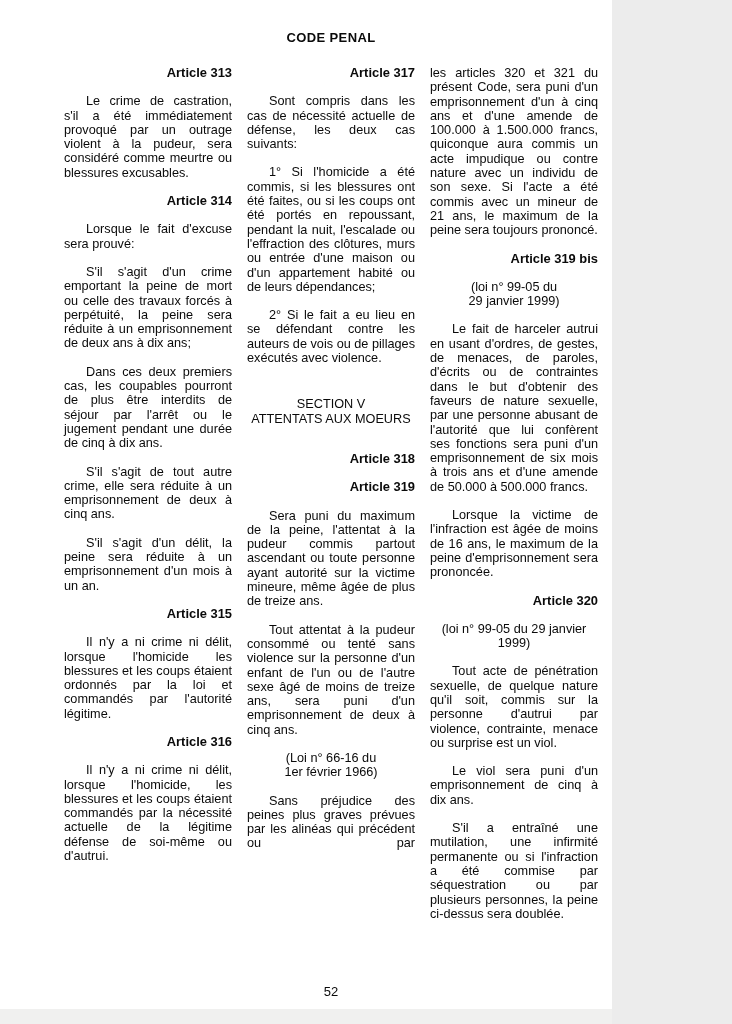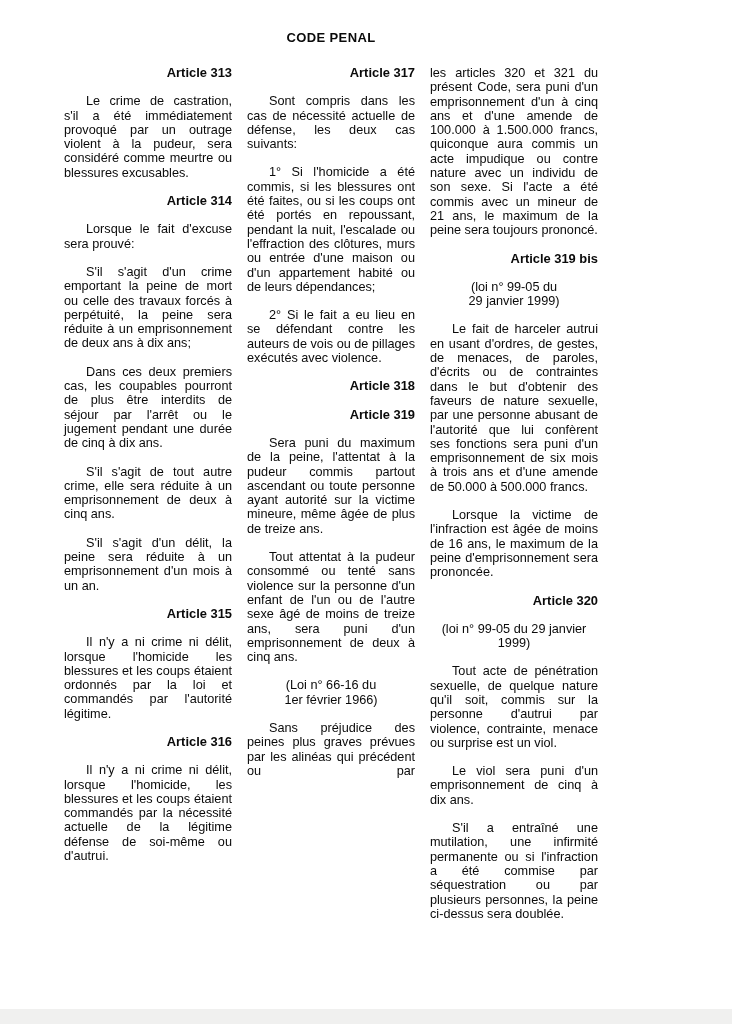--- a/index.html
+++ b/index.html
@@ -3,21 +3,21 @@
 <meta charset="utf-8">
 <title>Code Penal — Sénégal</title>
 <style>
   html, body {
     margin: 0;
     padding: 0;
     background: #ececec;
     font-family: "Liberation Sans", sans-serif;
   }
   .viewport {
-    width: 732px;
+    width: 612px;
     height: 1024px;
     background: #ececec;
     position: relative;
     overflow: hidden;
   }
   .page {
     position: absolute;
     top: 0;
     left: 0;
     width: 732px;
@@ -125,20 +125,22 @@
           <div class="block article-heading">Article 315</div>
           <div class="block paragraph">Il n'y a ni crime ni délit, lorsque l'homicide les blessures et les coups étaient ordonnés par la loi et commandés par l'autorité légitime.</div>
           <div class="block article-heading">Article 316</div>
           <div class="block paragraph">Il n'y a ni crime ni délit, lorsque l'homicide, les blessures et les coups étaient commandés par la nécessité actuelle de la légitime défense de soi-même ou d'autrui.</div>
         </div>
       <div class="col">
           <div class="block article-heading">Article 317</div>
           <div class="block paragraph">Sont compris dans les cas de nécessité actuelle de défense, les deux cas suivants:</div>
           <div class="block paragraph">1° Si l'homicide a été commis, si les blessures ont été faites, ou si les coups ont été portés en repoussant, pendant la nuit, l'escalade ou l'effraction des clôtures, murs ou entrée d'une maison ou d'un appartement habité ou de leurs dépendances;</div>
           <div class="block paragraph">2° Si le fait a eu lieu en se défendant contre les auteurs de vois ou de pillages exécutés avec violence.</div>
+          <div class="block section-heading">SECTION V
+ATTENTATS AUX MOEURS</div>
           <div class="block article-heading">Article 318</div>
           <div class="block article-heading">Article 319</div>
           <div class="block paragraph">Sera puni du maximum de la peine, l'attentat à la pudeur commis partout ascendant ou toute personne ayant autorité sur la victime mineure, même âgée de plus de treize ans.</div>
           <div class="block paragraph">Tout attentat à la pudeur consommé ou tenté sans violence sur la personne d'un enfant de l'un ou de l'autre sexe âgé de moins de treize ans, sera puni d'un emprisonnement de deux à cinq ans.</div>
           <div class="block note">(Loi n° 66-16 du
 1er février 1966)</div>
           <div class="block paragraph-cont">Sans préjudice des peines plus graves prévues par les alinéas qui précédent ou par</div>
         </div>
       <div class="col">
           <div class="block paragraph-noindent">les articles 320 et 321 du présent Code, sera puni d'un emprisonnement d'un à cinq ans et d'une amende de 100.000 à 1.500.000 francs, quiconque aura commis un acte impudique ou contre nature avec un individu de son sexe. Si l'acte a été commis avec un mineur de 21 ans, le maximum de la peine sera toujours prononcé.</div>
@@ -149,16 +151,17 @@
           <div class="block paragraph">Lorsque la victime de l'infraction est âgée de moins de 16 ans, le maximum de la peine d'emprisonnement sera prononcée.</div>
           <div class="block article-heading">Article 320</div>
           <div class="block note">(loi n° 99-05 du 29 janvier
 1999)</div>
           <div class="block paragraph">Tout acte de pénétration sexuelle, de quelque nature qu'il soit, commis sur la personne d'autrui par violence, contrainte, menace ou surprise est un viol.</div>
           <div class="block paragraph">Le viol sera puni d'un emprisonnement de cinq à dix ans.</div>
           <div class="block paragraph">S'il a entraîné une mutilation, une infirmité permanente ou si l'infraction a été commise par séquestration ou par plusieurs personnes, la peine ci-dessus sera doublée.</div>
         </div>
     </div>
 
+    <div class="footer-pagenum">52</div>
   </div>
 
   <div class="page-edge"></div>
 </div>
 
 </body></html>

